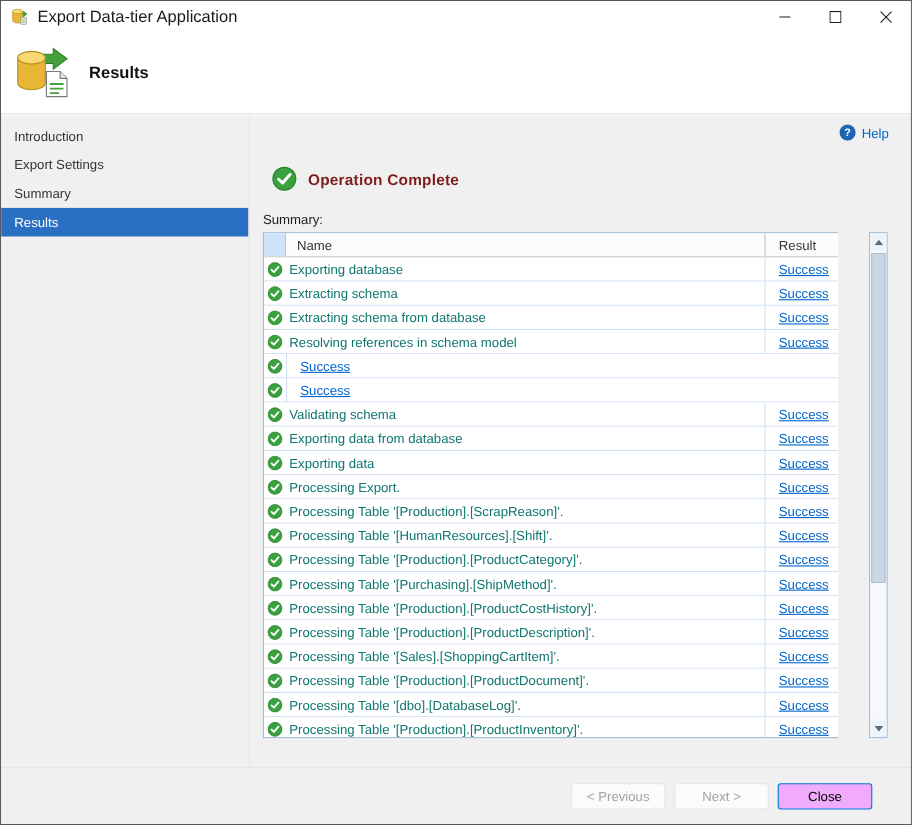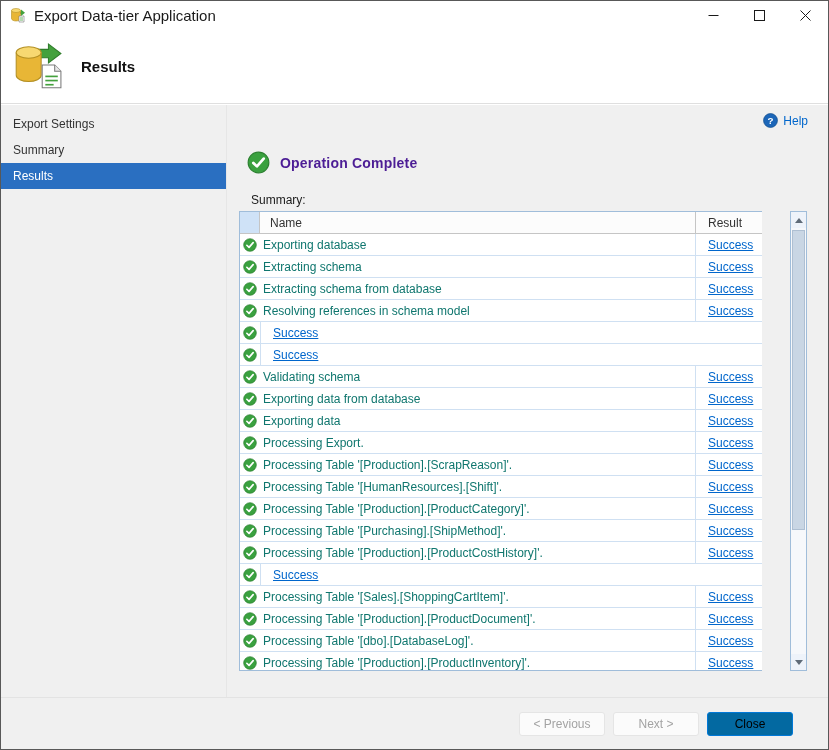--- a/index.html
+++ b/index.html
@@ -75,23 +75,23 @@
   .help-row {
     position:absolute; top:8px; right:20px;
     display:flex; align-items:center; gap:5px;
   }
   .help-link { color:var(--link-blue, #0066cc); text-decoration:none; font-size:12px; }
 
   .op-row {
     position:absolute; top:46px; left:20px;
     display:flex; align-items:center; gap:10px;
   }
-  .op-title { font-weight:bold; font-size:14px; color:#4c1d95; letter-spacing:0.2px; }
-
-  .summary-label { position:absolute; top:88px; left:12px; color:#1a1a1a;margin-left:12px; }
+  .op-title { font-weight:bold; font-size:14px; color:#7f1d1d; letter-spacing:0.2px; }
+
+  .summary-label { position:absolute; top:88px; left:12px; color:#1a1a1a; }
 
   
   .table-zone {
     position:absolute; left:12px; right:21px;
     top:106px; bottom:26px;
     display:flex;
     gap:28px;
   }
   .rtable {
     flex:1;
@@ -162,21 +162,21 @@
     min-width:86px; height:24px;
     font-family:"Liberation Sans", sans-serif;
     font-size:12px;
     border-radius:3px;
     border:1px solid #d6d6d6;
     background:#fdfdfd;
     color:#1a1a1a;
     cursor:pointer;
   }
   .btn.disabled { color:#a3a3a3; background:#fbfbfb; border-color:#e5e5e5; cursor:default; }
-  .btn.primary { background:#0369a1; border:1px solid #0078d7; color:#000; }
+  .btn.primary { background:#f0abfc; border:1px solid #0078d7; color:#000; }
 </style>
 </head>
 <body>
 
 <div class="window">
 
   <div class="titlebar">
     <span class="titlebar-icon">
       <svg width="16" height="16" viewBox="0 0 16 16">
         <path d="M8 4.5 h3 v-2 l4 3.2 -4 3.2 v-2 h-3 z" fill="#44a13d"></path>
@@ -219,20 +219,21 @@
         <line x1="33" y1="35" x2="45" y2="35" stroke="#44a13d" stroke-width="1.6"></line>
         <line x1="33" y1="39" x2="45" y2="39" stroke="#44a13d" stroke-width="1.6"></line>
         <line x1="33" y1="43" x2="41" y2="43" stroke="#44a13d" stroke-width="1.6"></line>
       </svg>
     </span>
     <span class="header-title">Results</span>
   </div>
 
   <div class="bodyarea">
     <div class="sidebar">
+        <div class="side-item">Introduction</div>
         <div class="side-item">Export Settings</div>
         <div class="side-item">Summary</div>
         <div class="side-item selected">Results</div>
       </div>
 
     <div class="content">
 
       <div class="help-row">
         <span style="display:flex;">
           <svg width="15" height="15" viewBox="0 0 16 16">
@@ -441,20 +442,21 @@
                   <a href="#" class="success-link">Success</a>
                 </div>
               </div>
               <div class="trow">
                 <div class="cell icon-cell">
                   <svg width="14" height="14" viewBox="0 0 16 16">
                     <circle cx="8" cy="8" r="7.2" fill="var(--success-green, #3aa13f)" stroke="#2c8030" stroke-width="0.8"></circle>
                     <path d="M4.4 8.3 L6.9 10.7 L11.6 5.3" fill="none" stroke="#ffffff" stroke-width="1.9" stroke-linecap="round" stroke-linejoin="round"></path>
                   </svg>
                 </div>
+                <div class="cell name-cell">Processing Table '[Production].[ProductDescription]'.</div>
                 <div class="cell result-cell">
                   <a href="#" class="success-link">Success</a>
                 </div>
               </div>
               <div class="trow">
                 <div class="cell icon-cell">
                   <svg width="14" height="14" viewBox="0 0 16 16">
                     <circle cx="8" cy="8" r="7.2" fill="var(--success-green, #3aa13f)" stroke="#2c8030" stroke-width="0.8"></circle>
                     <path d="M4.4 8.3 L6.9 10.7 L11.6 5.3" fill="none" stroke="#ffffff" stroke-width="1.9" stroke-linecap="round" stroke-linejoin="round"></path>
                   </svg>

